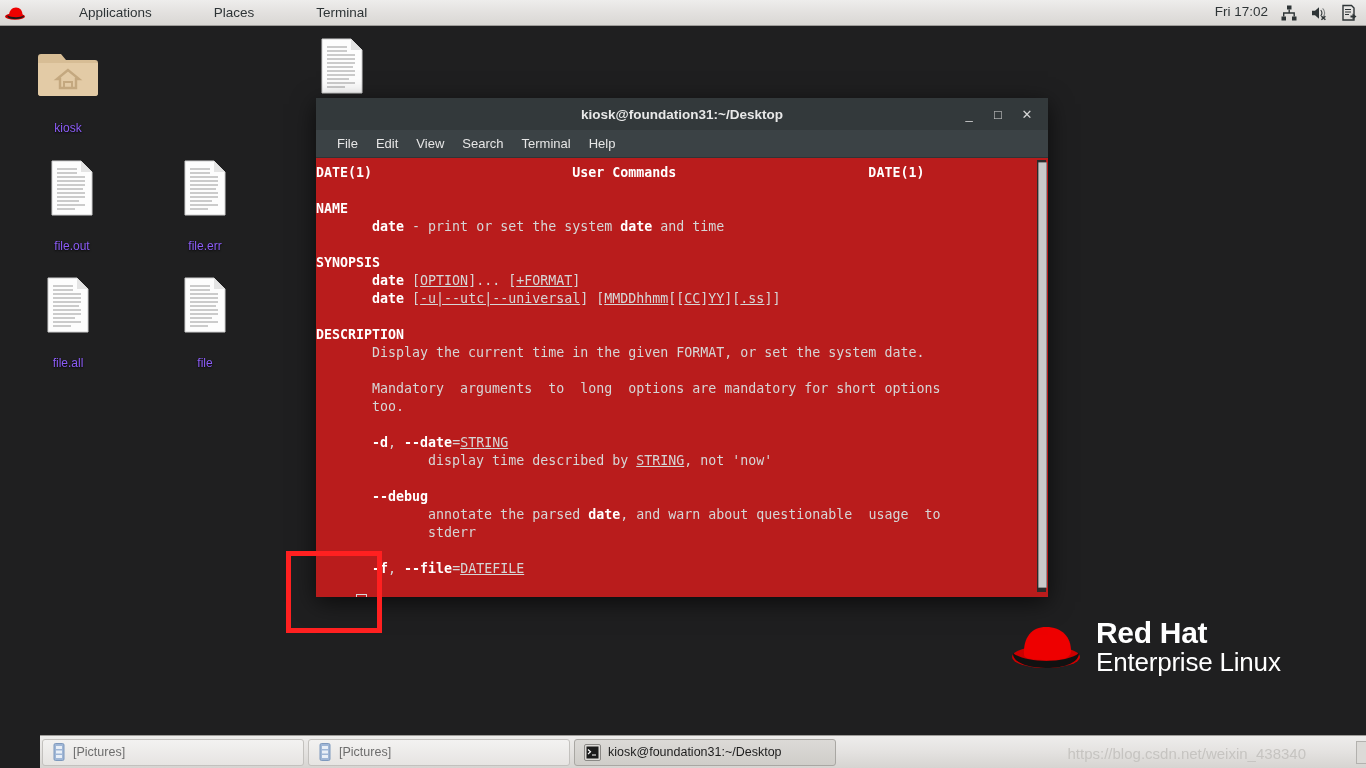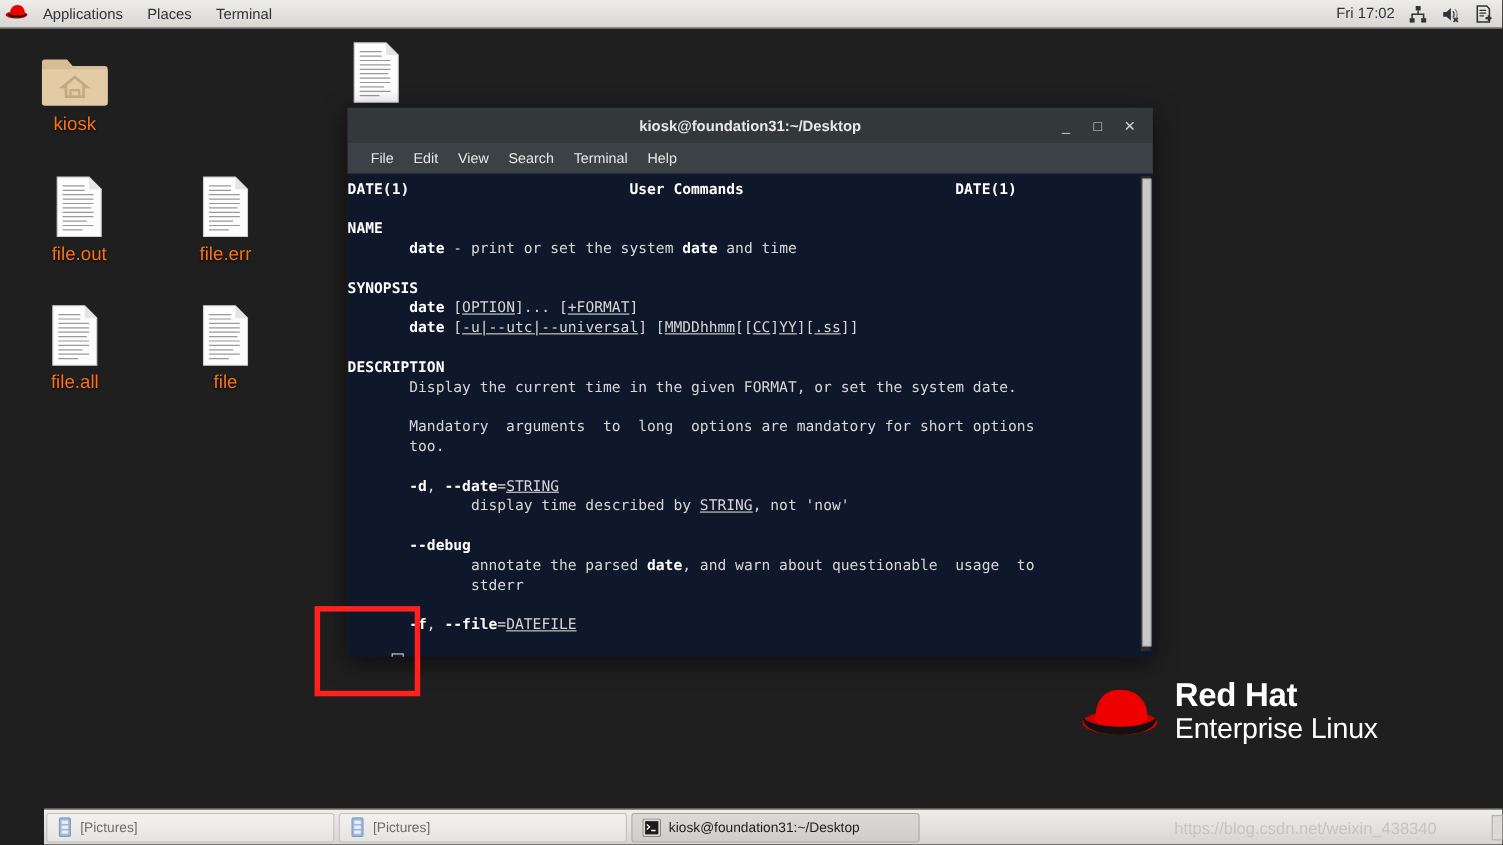--- a/index.html
+++ b/index.html
@@ -23,46 +23,46 @@
     background: linear-gradient(to bottom, #eeedec 0%, #e3e1df 50%, #d9d7d4 100%);
     border-bottom: 1px solid #9e9c99;
     display: flex; align-items: center;
     box-sizing: border-box;
   }
   .panel-menu {
     font-size: 13.5px; color: #2e3436;
     padding: 3px 10px; margin: 0 1px;
     cursor: default; white-space: nowrap;
   }
-  #panel-left { display: flex; padding-left: 4px; }
+  #panel-left { display: flex; align-items: center; padding-left: 4px; gap: 40px; }
   #panel-right {
     margin-left: auto; display: flex; align-items: flex-start;
     padding-right: 8px; gap: 12px;
   }
   #panel-clock { font-size: 13.5px; color: #2e3436; white-space: nowrap; }
   .tray-icon { width: 18px; height: 18px; display:block; }
   #rh-panel-logo { width: 22px; height: 16px; margin-right: 2px; }
 
   
   .desk-icon {
     position: absolute;
     width: 96px;
     text-align: center;
     cursor: default;
   }
   .desk-icon .glyph { height: 62px; display:flex; align-items:flex-end; justify-content:center; }
   .desk-icon .lbl {
-    font-size: 17px; color: #f97316; margin-top: 5px;
+    font-size: 12px; color: #8b5cf6; margin-top: 23px;
     text-shadow: 0 1px 2px rgba(0,0,0,.9);
     white-space: nowrap; overflow: hidden; text-overflow: ellipsis;
   }
 
   
   #brand {
-    position: absolute; left: 982px; top: 618px;
+    position: absolute; left: 1010px; top: 618px;
     display: flex; align-items: center; gap: 14px;
   }
   #brand .txt { line-height: 1.02; }
   #brand .l1 { font-size: 30px; font-weight: bold; color: #fff; letter-spacing: -0.3px; }
   #brand .l2 { font-size: 26px; color: #fff; letter-spacing: -0.2px; }
 
   
   #term-window {
     position: absolute; left: 316px; top: 98px;
     width: 732px; height: 498px;
@@ -85,21 +85,21 @@
   .winbtn { width: 14px; height: 14px; display:flex; align-items:center; justify-content:center;
             color: #d6d6d6; font-size: 13px; cursor: default; }
   #term-menubar {
     height: 27px; background: #3b4245;
     display: flex; align-items: center; padding-left: 12px;
     border-bottom: 1px solid #2f3436;
   }
   .term-menu { font-size: 13px; color: #e6e6e6; padding: 2px 9px; cursor: default; }
   #term-body {
     position: relative;
-    height: 439px; background: #0f172a;
+    height: 439px; background: #b91c1c;
     overflow: hidden;
   }
   #term-text {
     position: absolute; left: 0; top: 0;
     padding: 6px 0 0 0;
     font-family: "DejaVu Sans Mono", "Liberation Mono", monospace;
     font-size: 13.3px; line-height: 18px;
     color: #d6d6d6;
     white-space: pre;
   }

